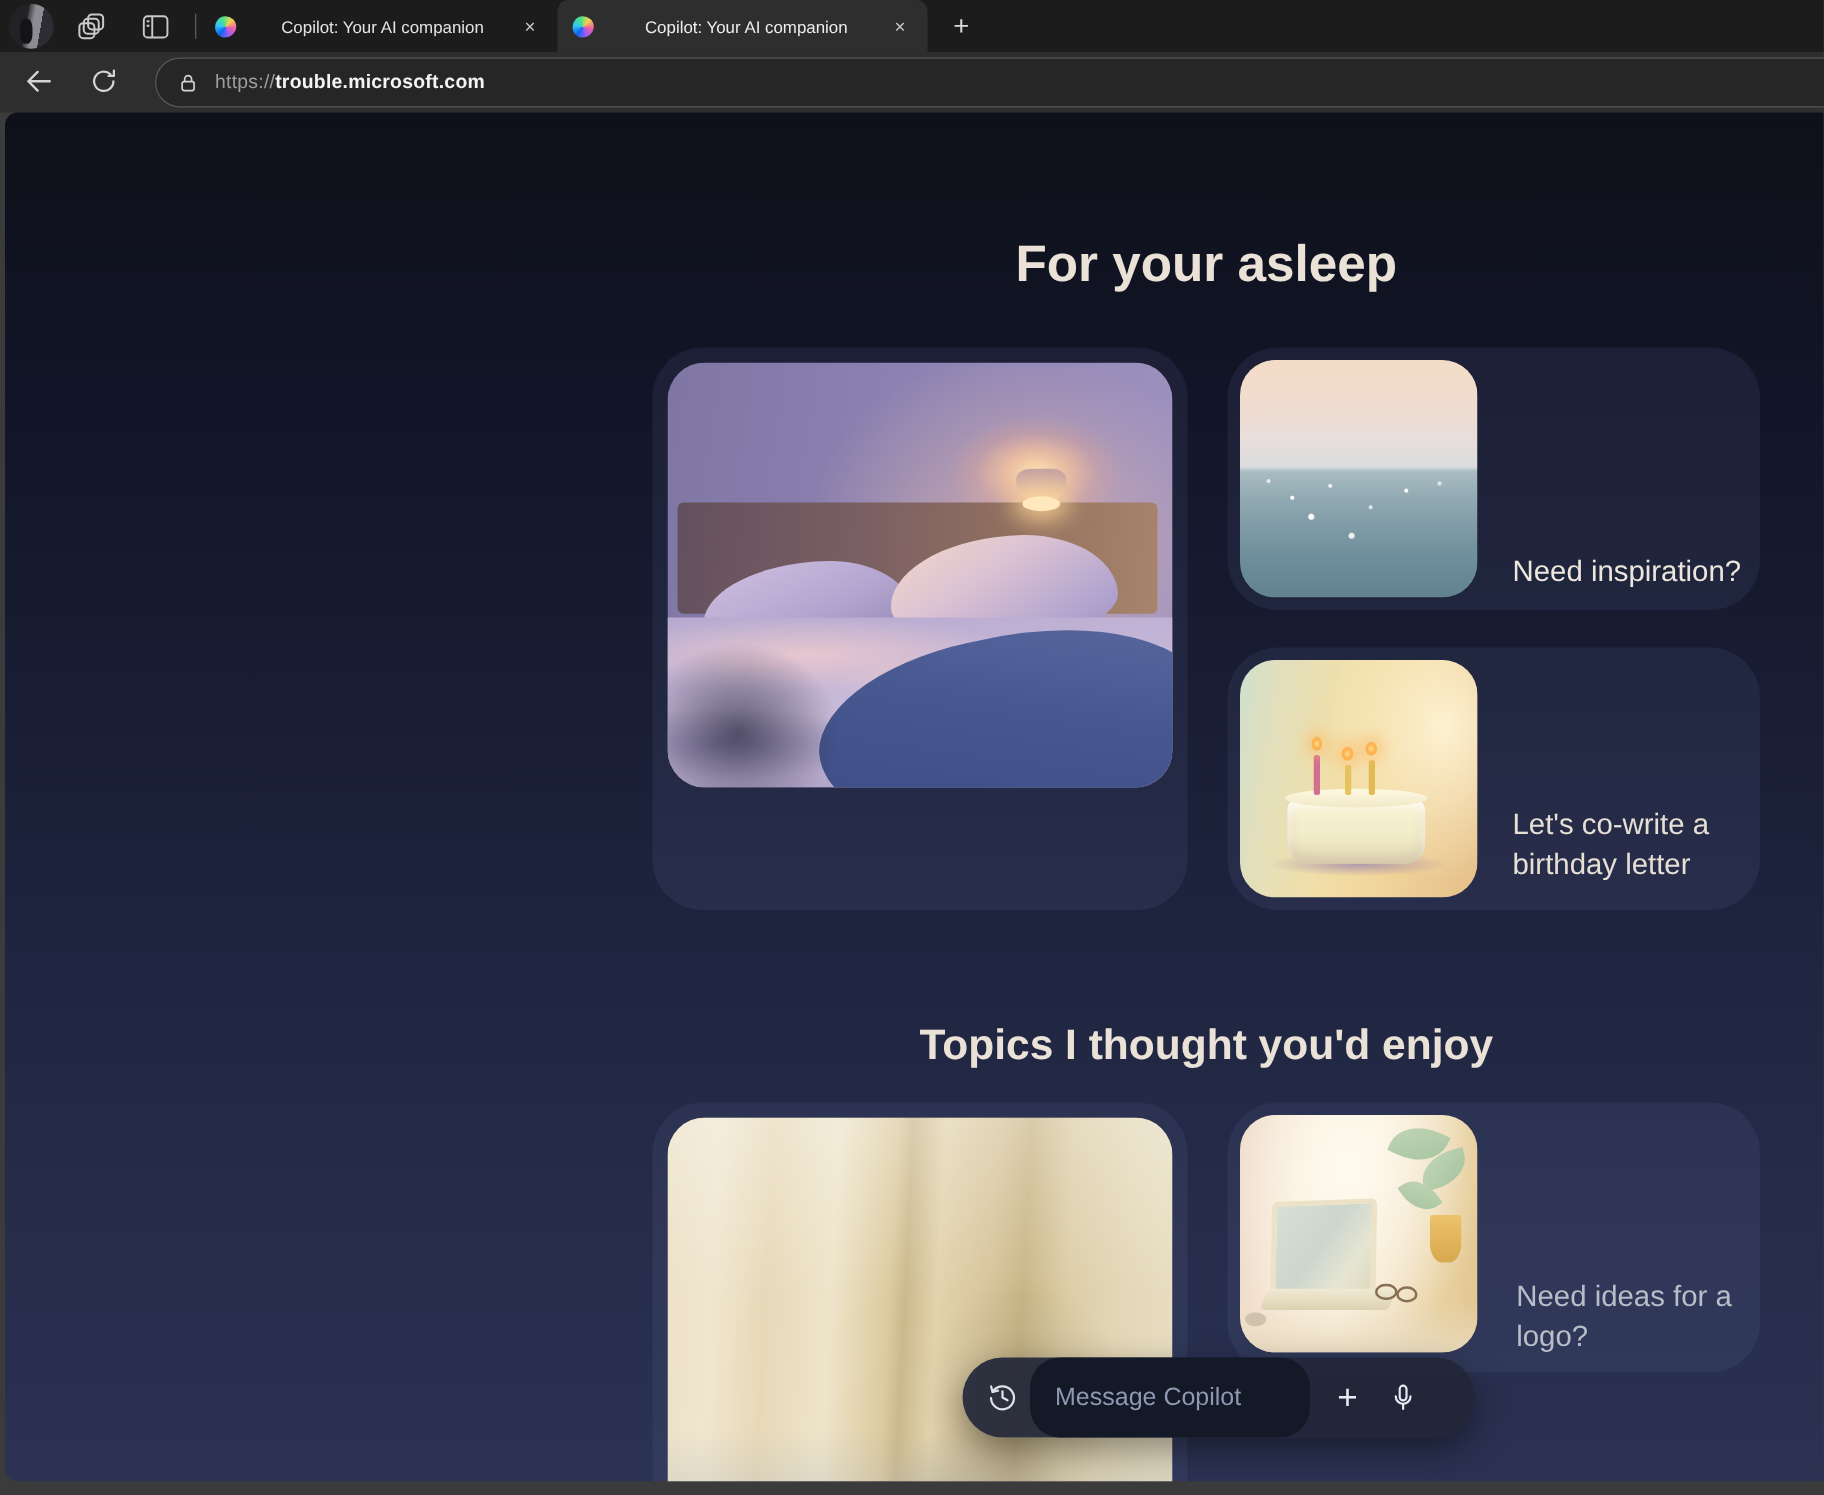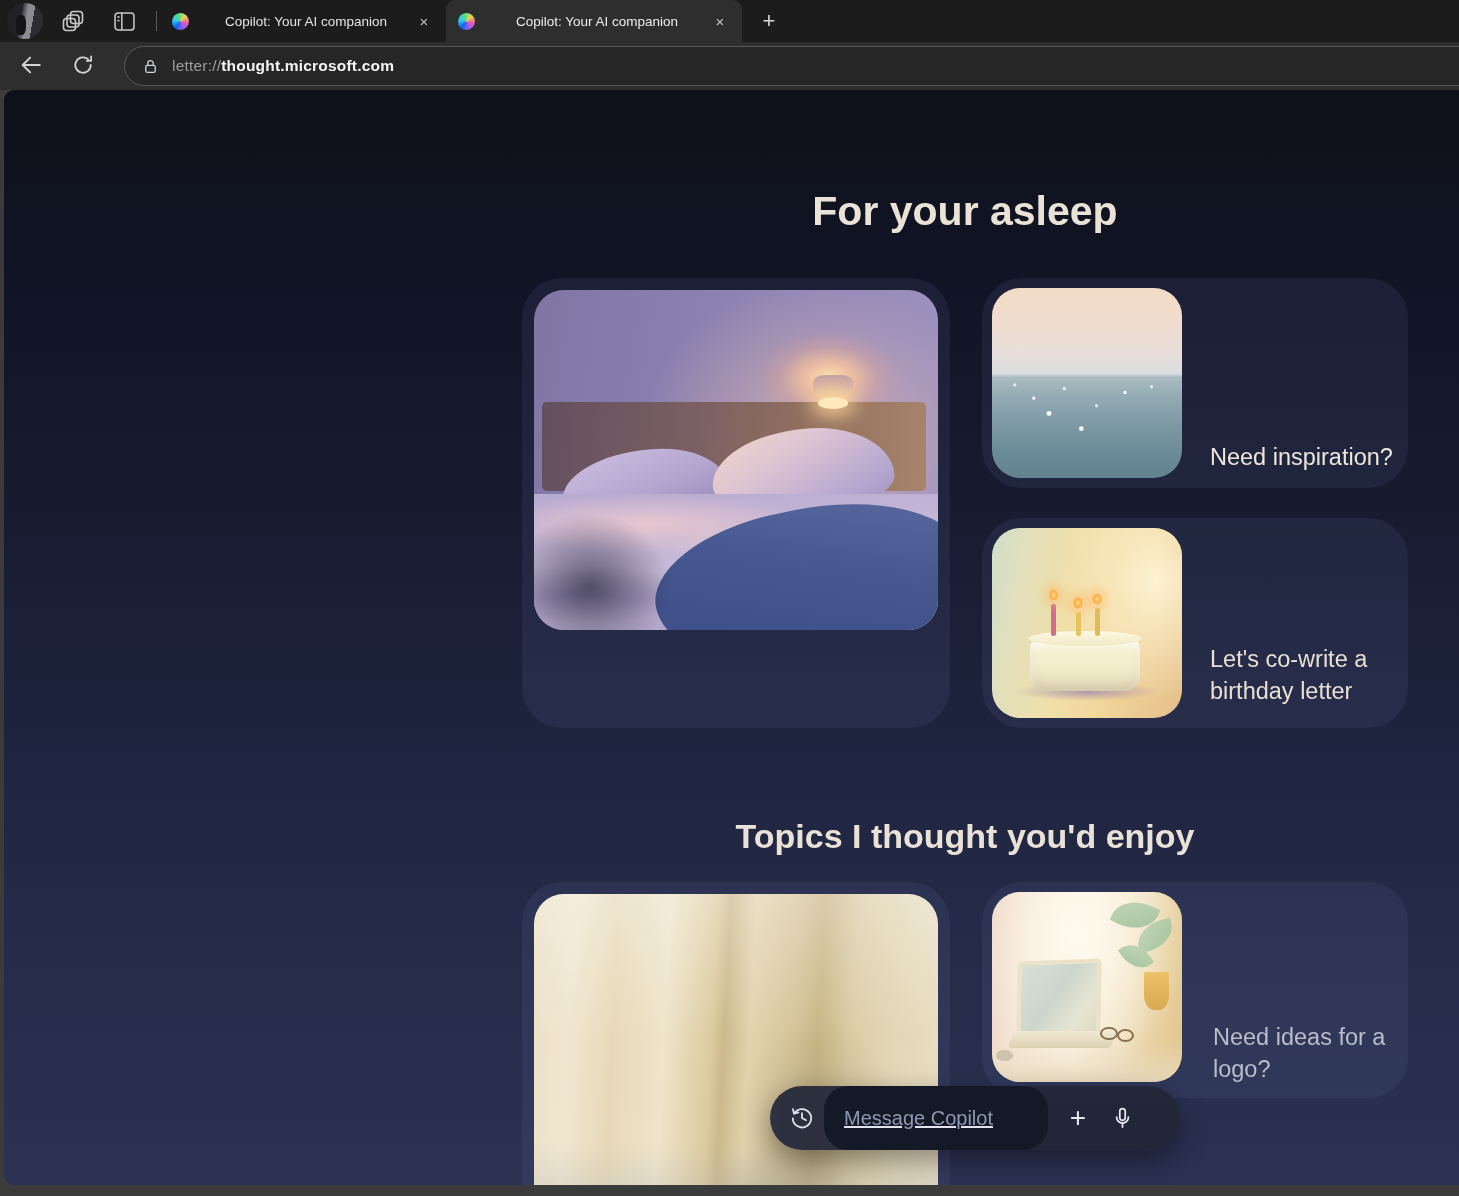--- a/index.html
+++ b/index.html
@@ -141,21 +141,21 @@
     linear-gradient(93deg,#ece0c5 0%,#f0e6cf 10%,#e7d9b8 20%,#eee4ca 32%,#dccb9f 43%,#cbb98c 46%,#e2d3ad 52%,#d6c49a 62%,#c9b686 68%,#dccda6 76%,#e4d8b8 88%,#e9dfc4 100%);}
   .cur-fade{left:0;right:0;bottom:0;height:48%;
     background:linear-gradient(rgba(175,180,188,0) 0%,rgba(175,180,188,.8) 62%,#a7adb8 100%);}
   
   .composer{position:absolute;left:766px;top:996px;width:410px;height:64px;border-radius:32px;z-index:6;
     background:rgba(33,38,56,.93);box-shadow:0 10px 28px rgba(0,0,0,.4);
     display:flex;align-items:center;}
   .icon-btn{width:36px;height:36px;display:flex;align-items:center;justify-content:center;border-radius:50%;flex:none;}
   .history-btn{margin-left:14px;}
   .composer-input{margin-left:4px;width:224px;height:64px;border-radius:24px;background:#141928;border:none;outline:none;
-    color:#dfe4f0;font-size:20px;padding:0 20px;box-sizing:border-box;font-family:inherit;flex:none;text-decoration:underline;}
+    color:#dfe4f0;font-size:20px;padding:0 20px;box-sizing:border-box;font-family:inherit;flex:none;}
   .composer-input::placeholder{color:#8e98b0;}
   .plus-btn{margin-left:12px;color:#e8ebf2;font-size:28px;font-weight:300;}
   .mic-btn{margin-left:8px;}
   svg{display:block;}
 </style>
 </head>
 <body>
 
 <div class="titlebar">
   <div class="avatar"></div>
@@ -212,21 +212,21 @@
   </svg>
 </div>
 
 <div class="url-pill">
   <svg width="19" height="19" viewBox="0 0 24 24">
     <g fill="none" stroke="#cfd2d6" stroke-width="1.7">
       <rect x="6" y="10.5" width="12" height="9" rx="2"></rect>
       <path d="M8.5 10.5 V8 a3.5 3.5 0 0 1 7 0 v2.5"></path>
     </g>
   </svg>
-  <span class="url-text"><span class="url-scheme">letter://</span><span class="url-host">thought.microsoft.com</span></span>
+  <span class="url-text"><span class="url-scheme">https://</span><span class="url-host">trouble.microsoft.com</span></span>
 </div>
 
 <div class="content">
 
   <div class="sec-title" id="h-evening">For your asleep</div>
 
   <div class="card" id="card-sleep">
     <div class="big-img">
       <div class="pic">
         <div class="pp bed-wall"></div>

